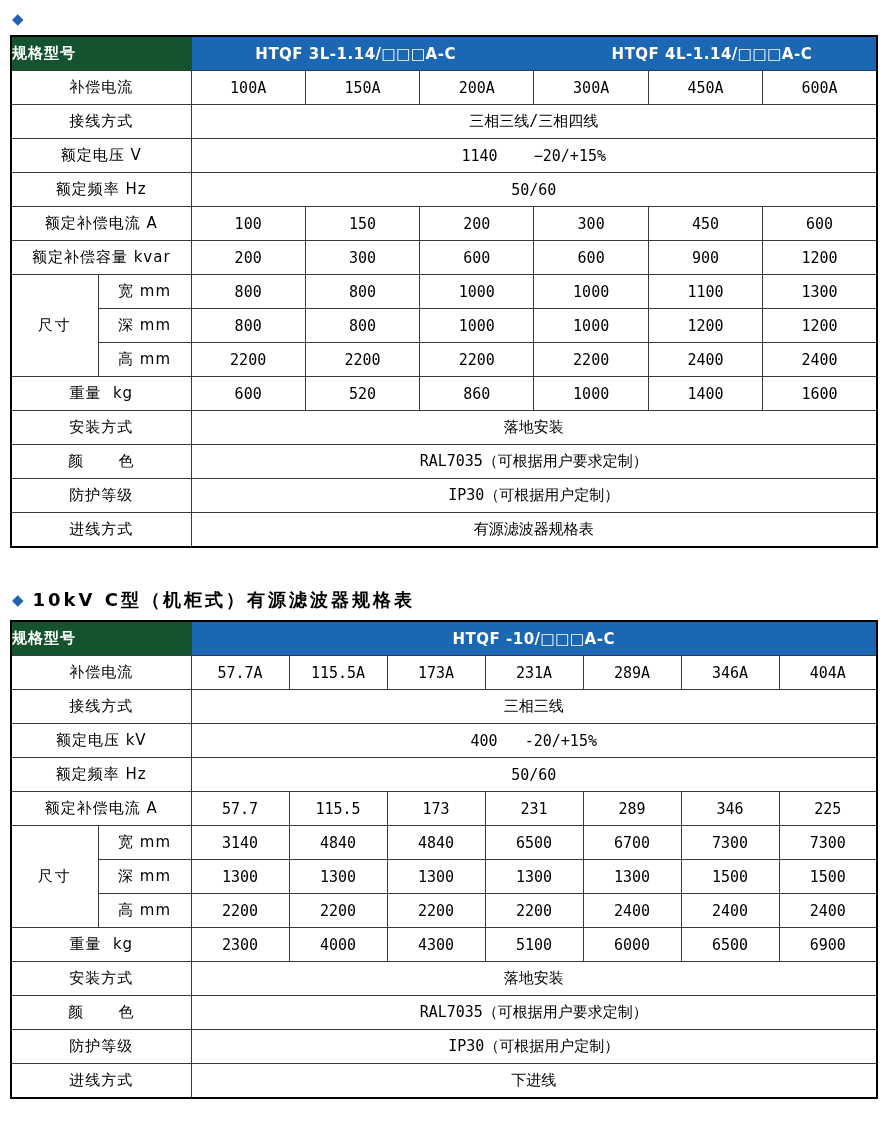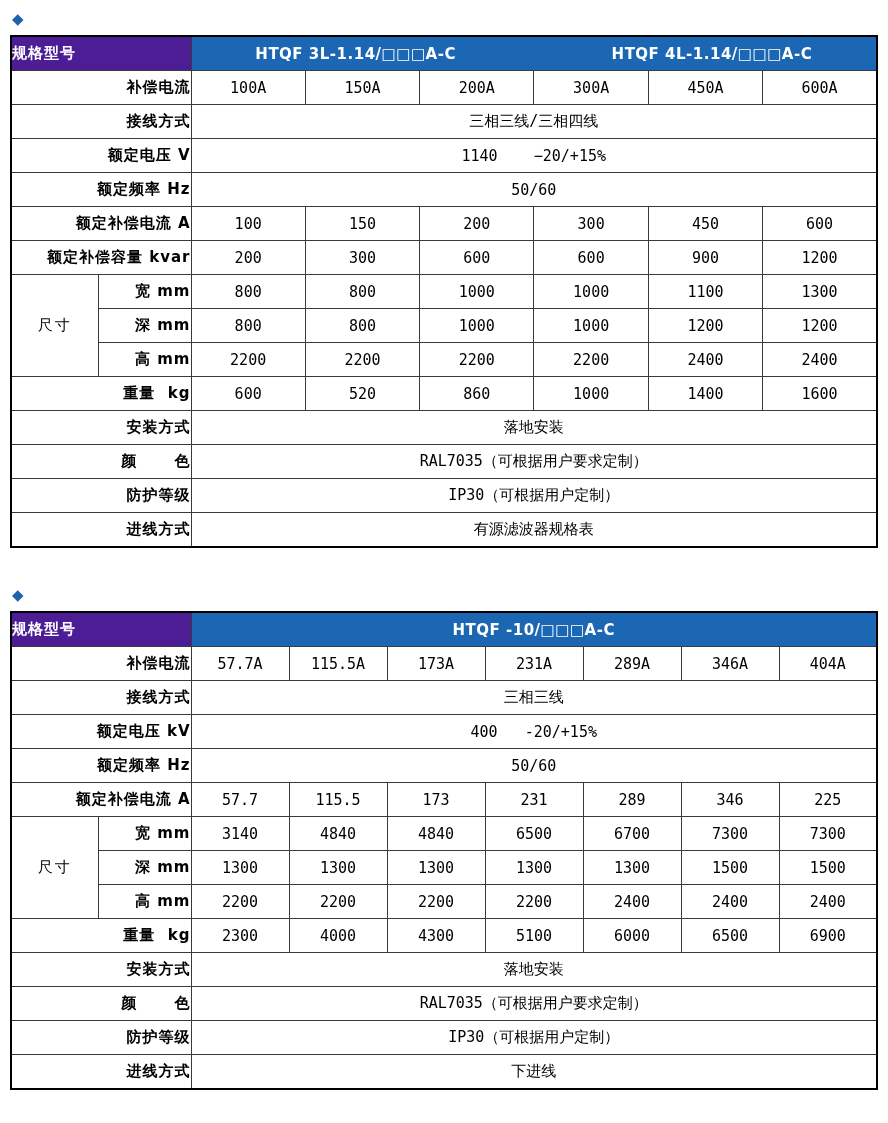--- a/index.html
+++ b/index.html
@@ -8,28 +8,28 @@
 
   .section-title { display:flex; align-items:center; gap:9px; font-weight:bold;
                    font-size:18px; letter-spacing:3px; margin:4px 0 8px 2px; }
   .section-title .diamond { color:#2062ae; font-size:15px; letter-spacing:0; line-height:1; }
   .section-2 { margin-top:40px; }
 
   table.spec { width:100%; border-collapse:collapse; table-layout:fixed;
                border:2px solid #000; }
   table.spec td, table.spec th { border:1px solid #3a3a3a; height:33px;
                font-size:15px; padding:0; overflow:hidden; }
-  th.spec-label-header { background:#4c1d95; color:#fff; text-align:left;
+  th.spec-label-header { background:#14532d; color:#fff; text-align:left;
                padding-left:14px; font-weight:bold; height:30px;
                border-right:3px solid #0f2744; letter-spacing:1px; }
   th.models-header { background:#1b67b4; color:#fff; font-weight:bold; height:30px; }
   .models-wrap { display:flex; width:100%;gap:28px; }
   .models-wrap span { flex:1; text-align:center; letter-spacing:0.5px; }
 
-  td.label { text-align:right; padding-left:13px; white-space:pre; letter-spacing:1px;font-weight:bold; }
+  td.label { text-align:center; padding-left:13px; white-space:pre; letter-spacing:1px; }
   td.dim-root { text-align:center; letter-spacing:2px; }
   td.value { text-align:center; white-space:pre;
              font-family:"DejaVu Sans Mono","DejaVu Sans",sans-serif; }
 </style>
 </head>
 <body>
 
 <div class="page">
 
   <div class="section">
@@ -143,20 +143,21 @@
             <td class="label" colspan="2">进线方式</td>
             <td class="value" colspan="6">有源滤波器规格表</td>
           </tr>
         </tbody>
     </table>
   </div>
 
   <div class="section section-2">
     <div class="section-title">
       <span class="diamond">◆</span>
+      <span>10kV C型（机柜式）有源滤波器规格表</span>
     </div>
     <table class="spec" id="spec-table-1">
       <colgroup>
           <col style="width:87px">
           <col style="width:93px">
         </colgroup>
       <tbody id="tbody-1">
           <tr>
             <th class="spec-label-header" colspan="2">规格型号</th>
             <th class="models-header" colspan="7">

